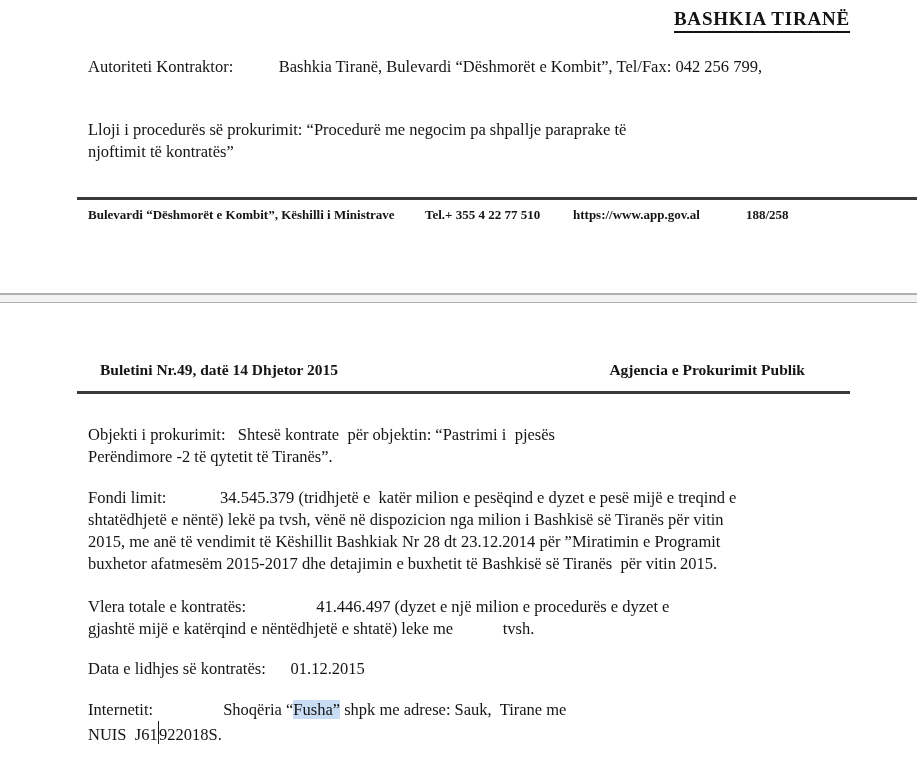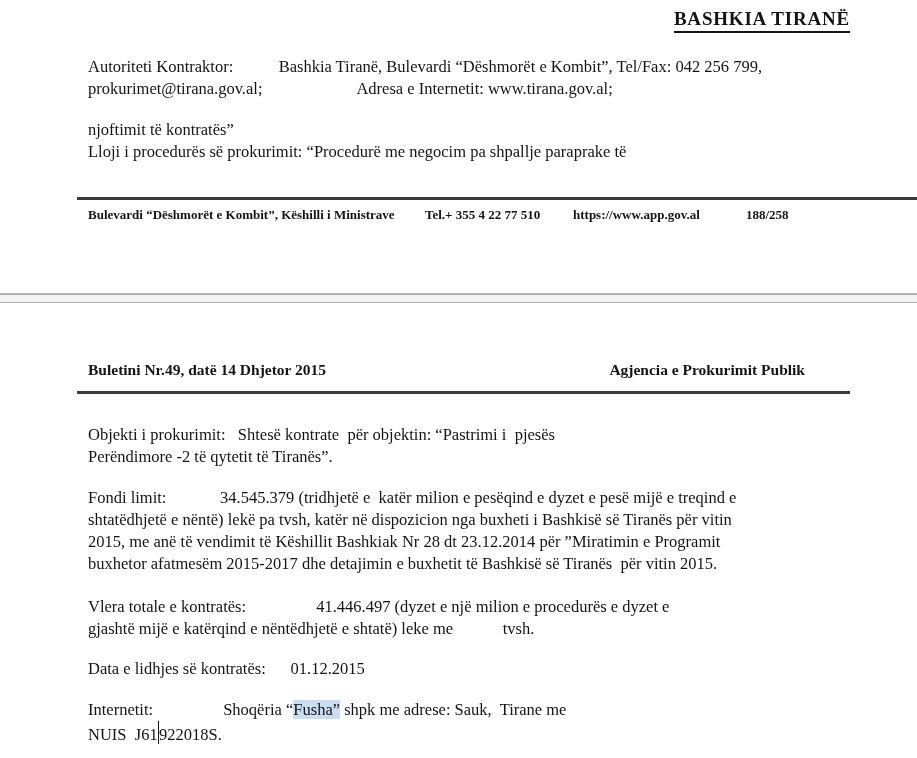--- a/index.html
+++ b/index.html
@@ -31,21 +31,21 @@
   }
   .f-address{left:0;}
   .f-tel{left:337px;}
   .f-url{left:485px;}
   .f-page{left:658px;}
   .page-band{position:absolute;top:293px;left:0;width:917px;}
   .band-line{height:1.5px;background:var(--band_line);}
   .band-fill{height:7px;background:var(--band_fill);}
   .p2-header{position:absolute;top:360px;left:88px;width:762px;height:20px;}
   .p2-header span{position:absolute;top:0;white-space:pre;font-weight:bold;font-size:15.5px;line-height:20px;}
-  .h-left{left:0;}
+  .h-left{left:12px;}
   .h-right{right:45px;margin-left:16px;}
   .rule2{position:absolute;top:391px;left:77px;width:773px;height:2.5px;background:var(--rule);}
   .p-objekti{top:424px;}
   .p-fondi{top:487px;}
   .p-vlera{top:596px;}
   .p-data{top:658px;}
   .p-kontraktori{top:699px;}
   .hl{background:var(--highlight_bg);}
   .caret{
     display:inline-block;width:1.4px;height:23px;background:var(--caret);
@@ -56,26 +56,25 @@
 <body>
 
 <div class="doc">
 
   <div class="title-wrap">
     <span class="doc-title">BASHKIA TIRANË</span>
   </div>
 
   <div class="para p-autoriteti">
     <div class="line">Autoriteti Kontraktor:           Bashkia Tiranë, Bulevardi “Dëshmorët e Kombit”, Tel/Fax: 042 256 799,</div>
-    <div class="line">prokurimet@tirana.gov.al;                       Adresa e Internetit: www.tirana.gov.al;</div>
   </div>
 
   <div class="para p-lloji">
+    <div class="line">Lloji i procedurës së prokurimit: “Procedurë me negocim pa shpallje paraprake të</div>
     <div class="line">njoftimit të kontratës”</div>
-    <div class="line">Lloji i procedurës së prokurimit: “Procedurë me negocim pa shpallje paraprake të</div>
   </div>
 
   <div class="rule1"></div>
 
   <div class="footer-row">
     <span class="f-address">Bulevardi “Dëshmorët e Kombit”, Këshilli i Ministrave</span>
     <span class="f-tel">Tel.+ 355 4 22 77 510</span>
     <span class="f-url">https://www.app.gov.al</span>
     <span class="f-page">188/258</span>
   </div>
@@ -93,21 +92,21 @@
 
   <div class="rule2"></div>
 
   <div class="para p-objekti">
     <div class="line">Objekti i prokurimit:   Shtesë kontrate  për objektin: “Pastrimi i  pjesës</div>
     <div class="line">Perëndimore -2 të qytetit të Tiranës”.</div>
   </div>
 
   <div class="para p-fondi">
     <div class="line">Fondi limit:             34.545.379 (tridhjetë e  katër milion e pesëqind e dyzet e pesë mijë e treqind e</div>
-    <div class="line">shtatëdhjetë e nëntë) lekë pa tvsh, katër në dispozicion nga buxheti i Bashkisë së Tiranës për vitin</div>
+    <div class="line">shtatëdhjetë e nëntë) lekë pa tvsh, vënë në dispozicion nga milion i Bashkisë së Tiranës për vitin</div>
     <div class="line">2015, me anë të vendimit të Këshillit Bashkiak Nr 28 dt 23.12.2014 për ”Miratimin e Programit</div>
     <div class="line">buxhetor afatmesëm 2015-2017 dhe detajimin e buxhetit të Bashkisë së Tiranës  për vitin 2015.</div>
   </div>
 
   <div class="para p-vlera">
     <div class="line">Vlera totale e kontratës:                 41.446.497 (dyzet e një milion e procedurës e dyzet e</div>
     <div class="line">gjashtë mijë e katërqind e nëntëdhjetë e shtatë) leke me            tvsh.</div>
   </div>
 
   <div class="para p-data">

